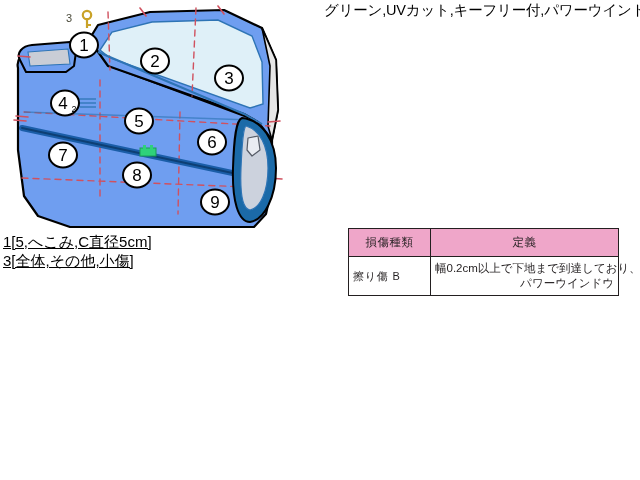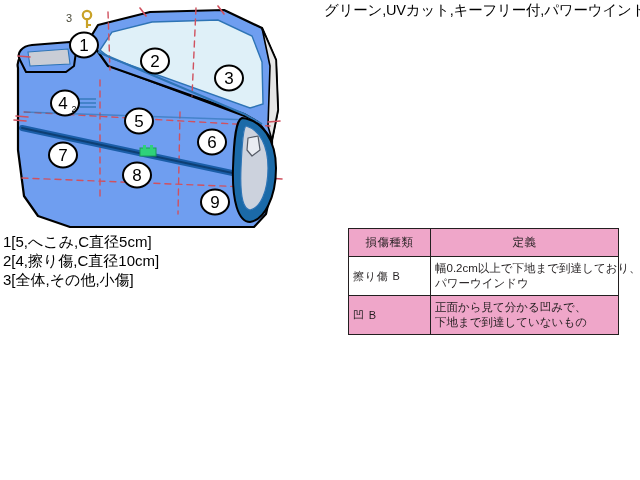--- a/index.html
+++ b/index.html
@@ -32,20 +32,21 @@
   }
   #door-diagram svg{display:block;}
 
   
   #damage-legend{
     position:absolute;
     left:3px;top:232px;
     font-size:15px;
     line-height:19px;
     white-space:nowrap;
+    text-decoration:underline;
   }
   #damage-legend .legend-line{display:block;}
 
   
   #definition-table{
     position:absolute;
     left:348px;top:228px;
     width:270px;
     border-collapse:collapse;
     table-layout:fixed;
@@ -78,21 +79,21 @@
   }
   .def-cell{
     text-align:left;
     font-size:11.5px;
     line-height:15px;
     color:#231f20;
     padding:4px 4px 4px 6px;
   }
   tr.row-pink td{background:#efa6c9;}
   tr.row-white td{background:#ffffff;}
-  .def-cell .dl{display:block;white-space:nowrap;}
+  .def-cell .dl{display:block;white-space:nowrap;text-align:right;}
 
   
 </style>
 </head>
 <body>
 
 <div class="root">
 
   <div id="spec-text">グリーン,UVカット,キーフリー付,パワーウインドウ</div>
 
@@ -229,21 +230,20 @@
         <g>
           <ellipse cx="215" cy="202" rx="14" ry="12.5" fill="#ffffff" stroke="#000000" stroke-width="2"></ellipse>
           <text x="215" y="208" text-anchor="middle" font-size="17" fill="#000">9</text>
         </g>
       </g>
     </svg>
   </div>
 
   <div id="damage-legend">
     <span class="legend-line">1[5,へこみ,C直径5cm]</span>
-    <span class="legend-line">2[4,擦り傷,C直径10cm]</span>
     <span class="legend-line">3[全体,その他,小傷]</span>
   </div>
 
   <table id="definition-table">
     <colgroup>
         <col class="c-type">
         <col class="c-def">
       </colgroup>
     <thead>
       <tr>
@@ -252,23 +252,16 @@
       </tr>
     </thead>
     <tbody>
       <tr class="row-white">
         <td class="type-cell">擦り傷 B</td>
         <td class="def-cell">
           <span class="dl">幅0.2cm以上で下地まで到達しており、</span>
           <span class="dl">パワーウインドウ</span>
         </td>
       </tr>
-      <tr class="row-pink">
-        <td class="type-cell">凹 B</td>
-        <td class="def-cell">
-          <span class="dl">正面から見て分かる凹みで、</span>
-          <span class="dl">下地まで到達していないもの</span>
-        </td>
-      </tr>
     </tbody>
   </table>
 
 </div>
 
 </body></html>

